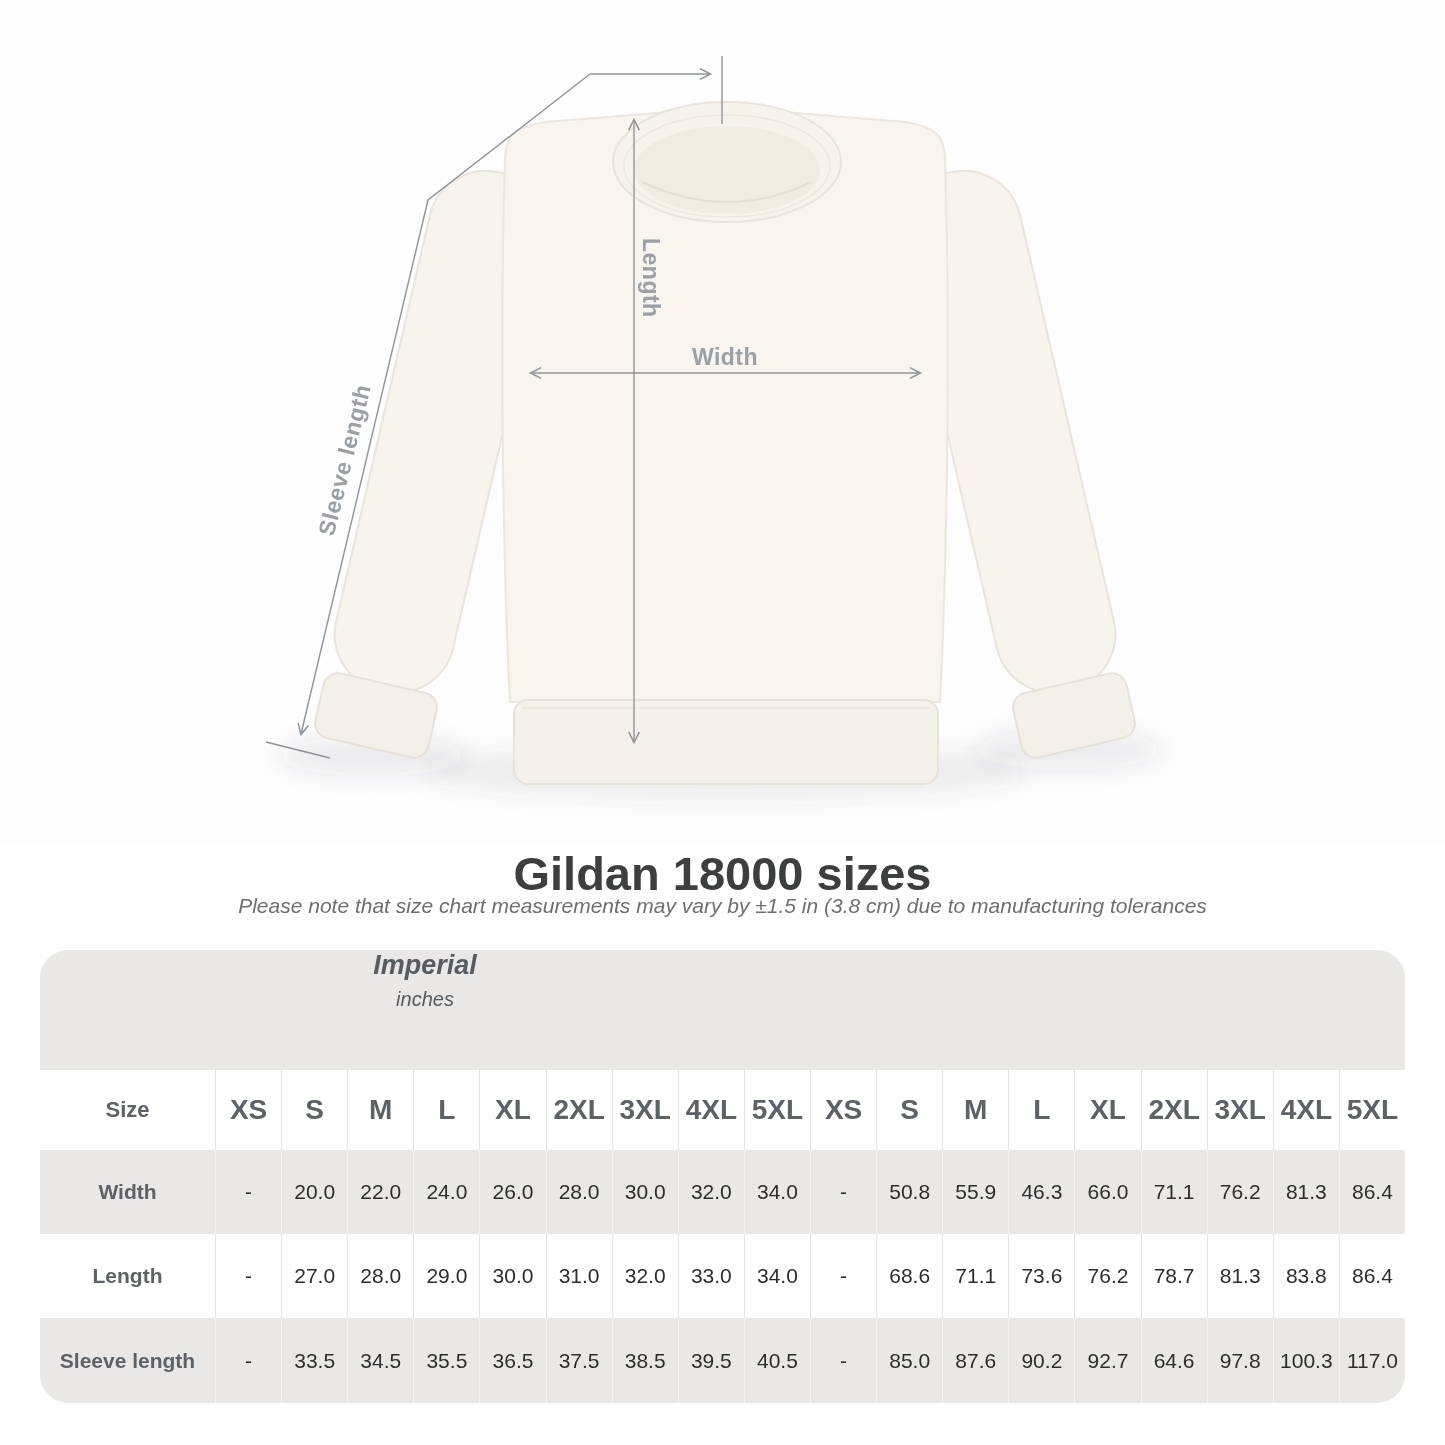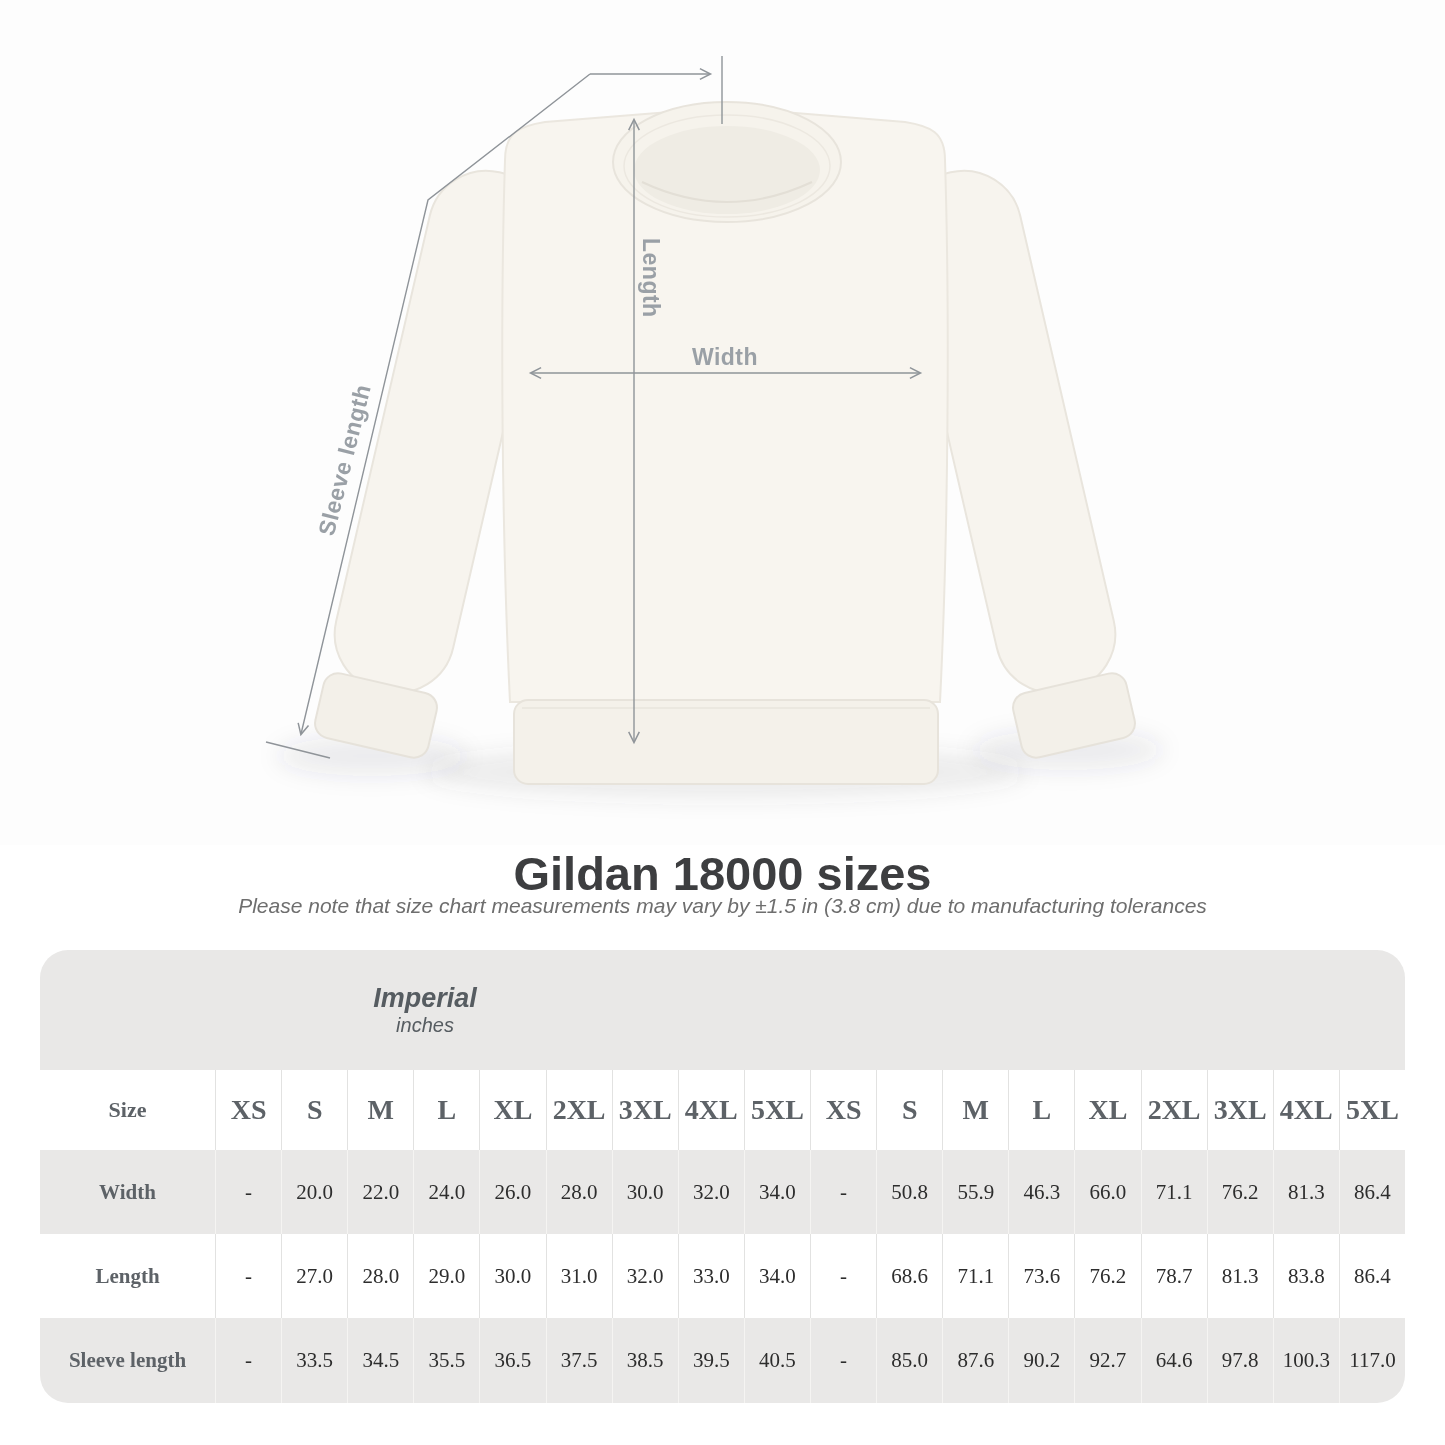--- a/index.html
+++ b/index.html
@@ -14,26 +14,26 @@
   .label-width{left:725px;top:344px;transform:translateX(-50%);}
   .label-sleeve{left:345px;top:460px;transform:translate(-50%,-50%) rotate(-76deg);}
 
   
   .title{position:absolute;top:846px;left:0;width:100%;text-align:center;font-size:47px;font-weight:bold;color:#3d3e40;}
   .subtitle{position:absolute;top:894px;left:0;width:100%;text-align:center;font-size:21px;font-style:italic;color:#6e6e6e;}
 
   
   .table{position:absolute;left:40px;top:950px;width:1365px;height:453px;border-radius:28px;overflow:hidden;background:#ffffff;}
   .band{height:120px;background:#e9e8e7;display:flex;}
-  .band-sec{display:flex;flex-direction:column;align-items:center;justify-content:center;}
+  .band-sec{display:flex;flex-direction:column;align-items:center;}
   .band-sec.imperial{width:770px;}
   .band-sec.metric{flex:1;}
   .band-name{font-size:27px;font-weight:bold;font-style:italic;color:#565c61;}
-  .band-unit{font-size:20px;font-style:italic;color:#565c61;}
-  .grid{display:grid;grid-template-columns:175px repeat(18,1fr);grid-template-rows:80px 84px 84px 85px;font-family:Liberation Serif, serif;}
+  .band-unit{font-size:20px;font-style:italic;color:#565c61;margin-top:7px;}
+  .grid{display:grid;grid-template-columns:175px repeat(18,1fr);grid-template-rows:80px 84px 84px 85px;}
   .cell{display:flex;align-items:center;justify-content:center;border-left:1px solid #e2e2e1;background:#ffffff;}
   .cell.first{border-left:none;}
   .cell.g{background:#e9e8e7;border-left-color:#f5f4f2;}
   .cell.hdr{font-weight:bold;color:#5d6267;font-size:28px;}
   .cell.size-hd{font-size:22px;}
   .cell.lbl{font-weight:bold;color:#5d6267;font-size:21px;}
   .cell.val{color:#2d2d2d;font-size:21px;}
 </style>
 </head>
 <body>

